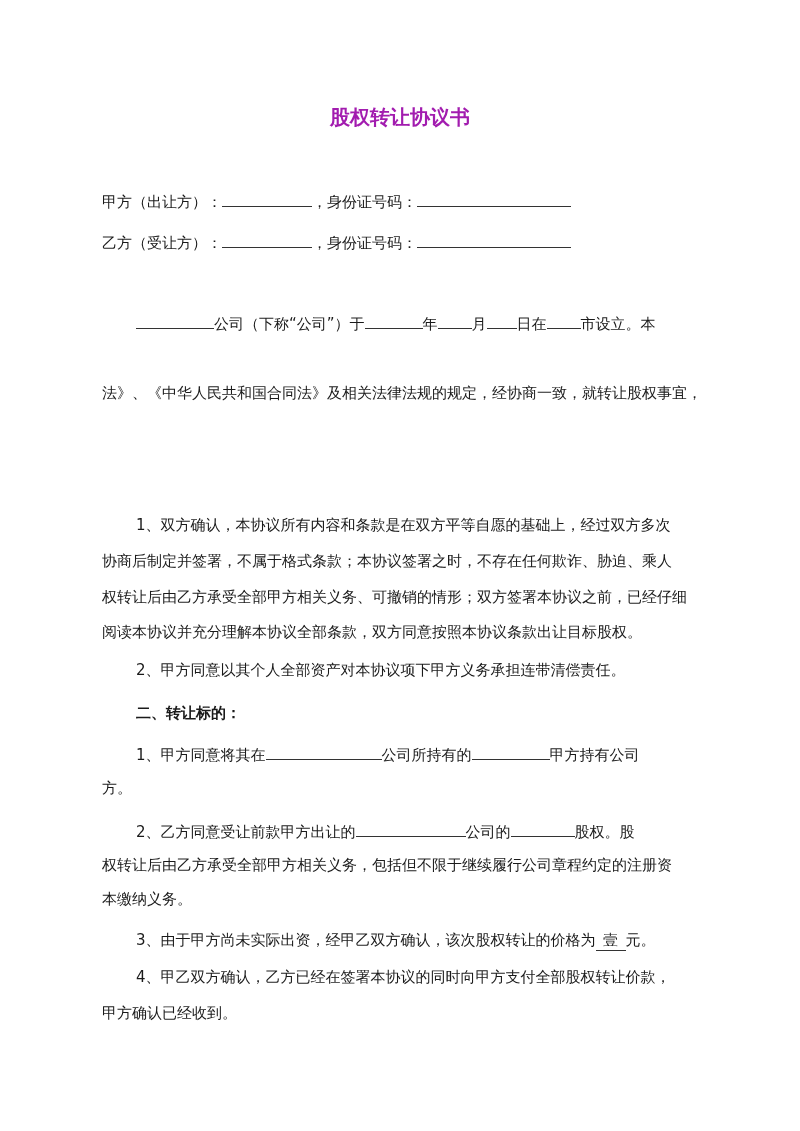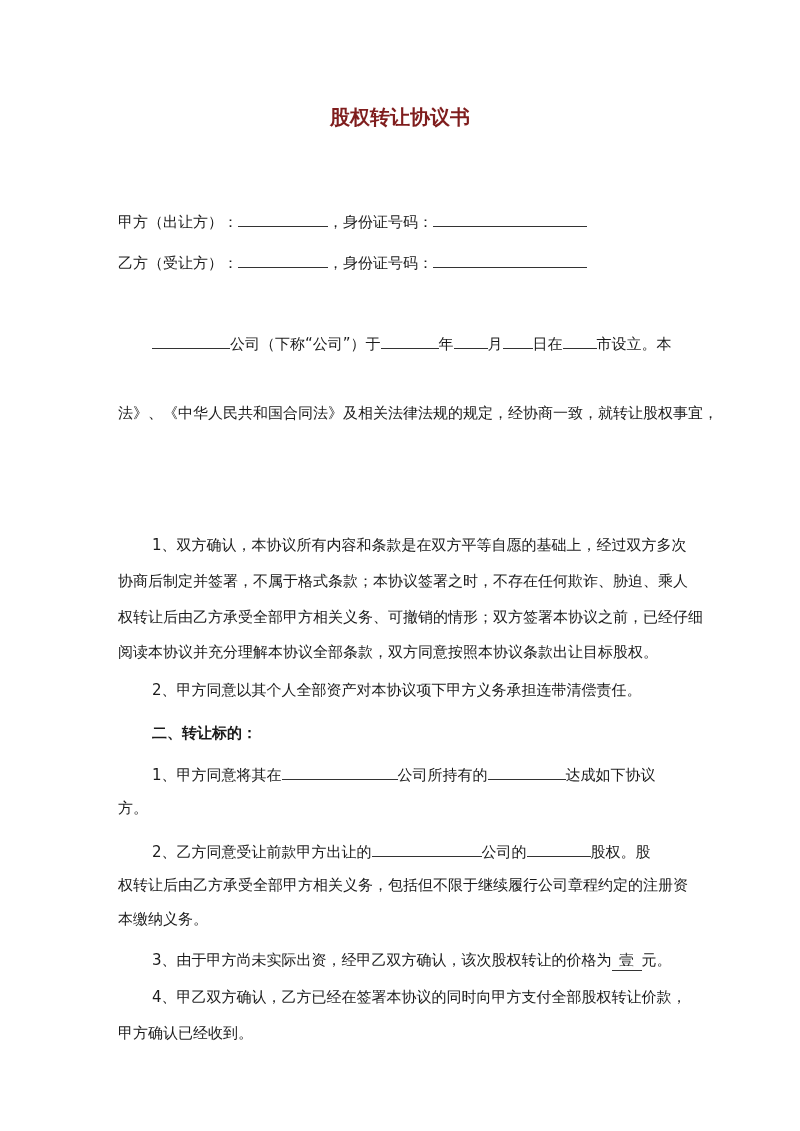--- a/index.html
+++ b/index.html
@@ -4,25 +4,25 @@
 <style>
   html, body { margin: 0; padding: 0; background: #ffffff; }
   body {
     width: 800px; height: 1131px; position: relative; overflow: hidden;
     font-family: "DejaVu Sans", "Liberation Sans", sans-serif;
     color: #1a1a1a;
   }
   .page { position: absolute; left: 0; top: 0; width: 800px; height: 1131px; }
   .title {
     position: absolute; top: 104px; left: 0; width: 800px; text-align: center;
-    font-size: 20px; font-weight: bold; letter-spacing: 0px; color: #7f1d1d;
+    font-size: 20px; font-weight: bold; letter-spacing: 0px; color: #a21caf;
   }
   .line {
-    position: absolute; left: 118px; width: 566px;
-    font-size: 15px; line-height: 20px; white-space: nowrap; margin-top: 20px;
+    position: absolute; left: 102px; width: 566px;
+    font-size: 15px; line-height: 20px; white-space: nowrap;
   }
   .blank {
     display: inline-block; border-bottom: 1px solid #333; height: 16px;
     vertical-align: baseline;
   }
   .filled {
     display: inline-block; border-bottom: 1px solid #333; text-align: center;
     vertical-align: baseline;
   }
   .heading { font-weight: bold; }
@@ -49,21 +49,21 @@
 
   <div class="line ind" style="top:515px;">1、双方确认，本协议所有内容和条款是在双方平等自愿的基础上，经过双方多次</div>
   <div class="line" style="top:551px;">协商后制定并签署，不属于格式条款；本协议签署之时，不存在任何欺诈、胁迫、乘人</div>
   <div class="line" style="top:587px;">权转让后由乙方承受全部甲方相关义务、可撤销的情形；双方签署本协议之前，已经仔细</div>
   <div class="line" style="top:622px;">阅读本协议并充分理解本协议全部条款，双方同意按照本协议条款出让目标股权。</div>
   <div class="line ind" style="top:660px;">2、甲方同意以其个人全部资产对本协议项下甲方义务承担连带清偿责任。</div>
 
   <div class="line heading" style="top:703px; padding-left:34px;">二、转让标的：</div>
 
   <div class="line ind" style="top:743px;">
-    <span>1、甲方同意将其在</span><span class="blank" style="width:116px;"></span><span>公司所持有的</span><span class="blank" style="width:78px;"></span><span>达成如下协议</span>
+    <span>1、甲方同意将其在</span><span class="blank" style="width:116px;"></span><span>公司所持有的</span><span class="blank" style="width:78px;"></span><span>甲方持有公司</span>
   </div>
   <div class="line" style="top:778px;">方。</div>
 
   <div class="line ind" style="top:820px;">
     <span>2、乙方同意受让前款甲方出让的</span><span class="blank" style="width:110px;"></span><span>公司的</span><span class="blank" style="width:64px;"></span><span>股权。股</span>
   </div>
   <div class="line" style="top:855px;">权转让后由乙方承受全部甲方相关义务，包括但不限于继续履行公司章程约定的注册资</div>
   <div class="line" style="top:889px;">本缴纳义务。</div>
 
   <div class="line ind" style="top:930px;">

